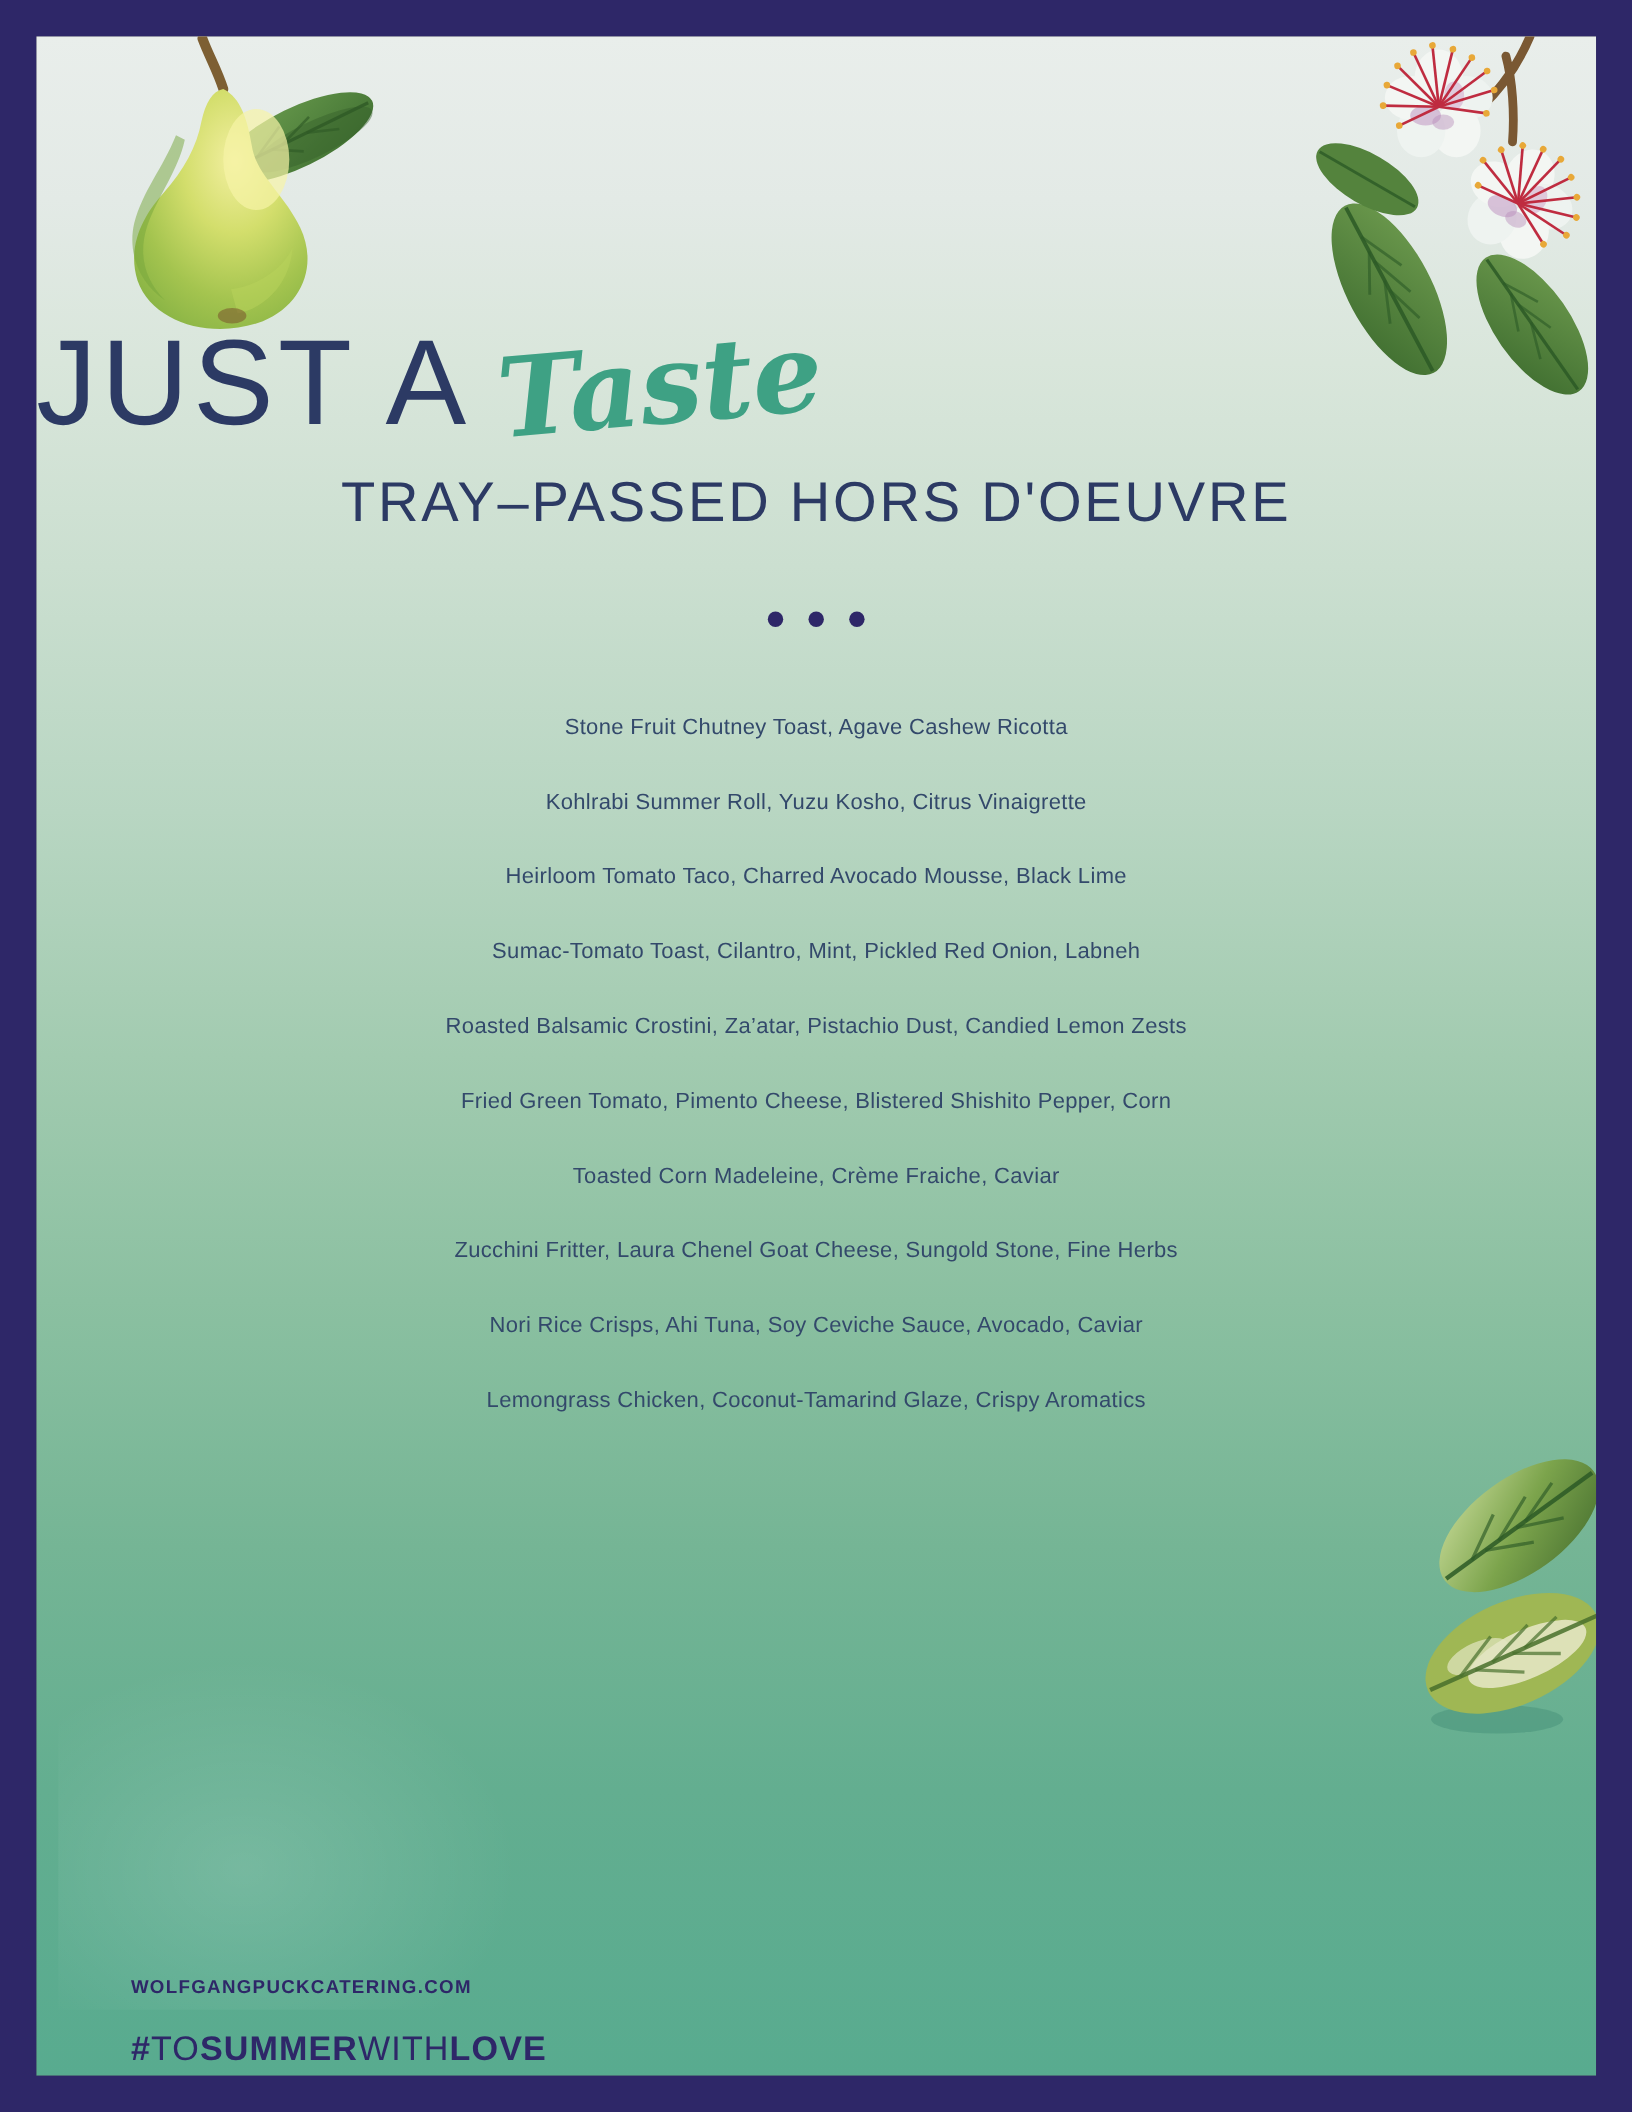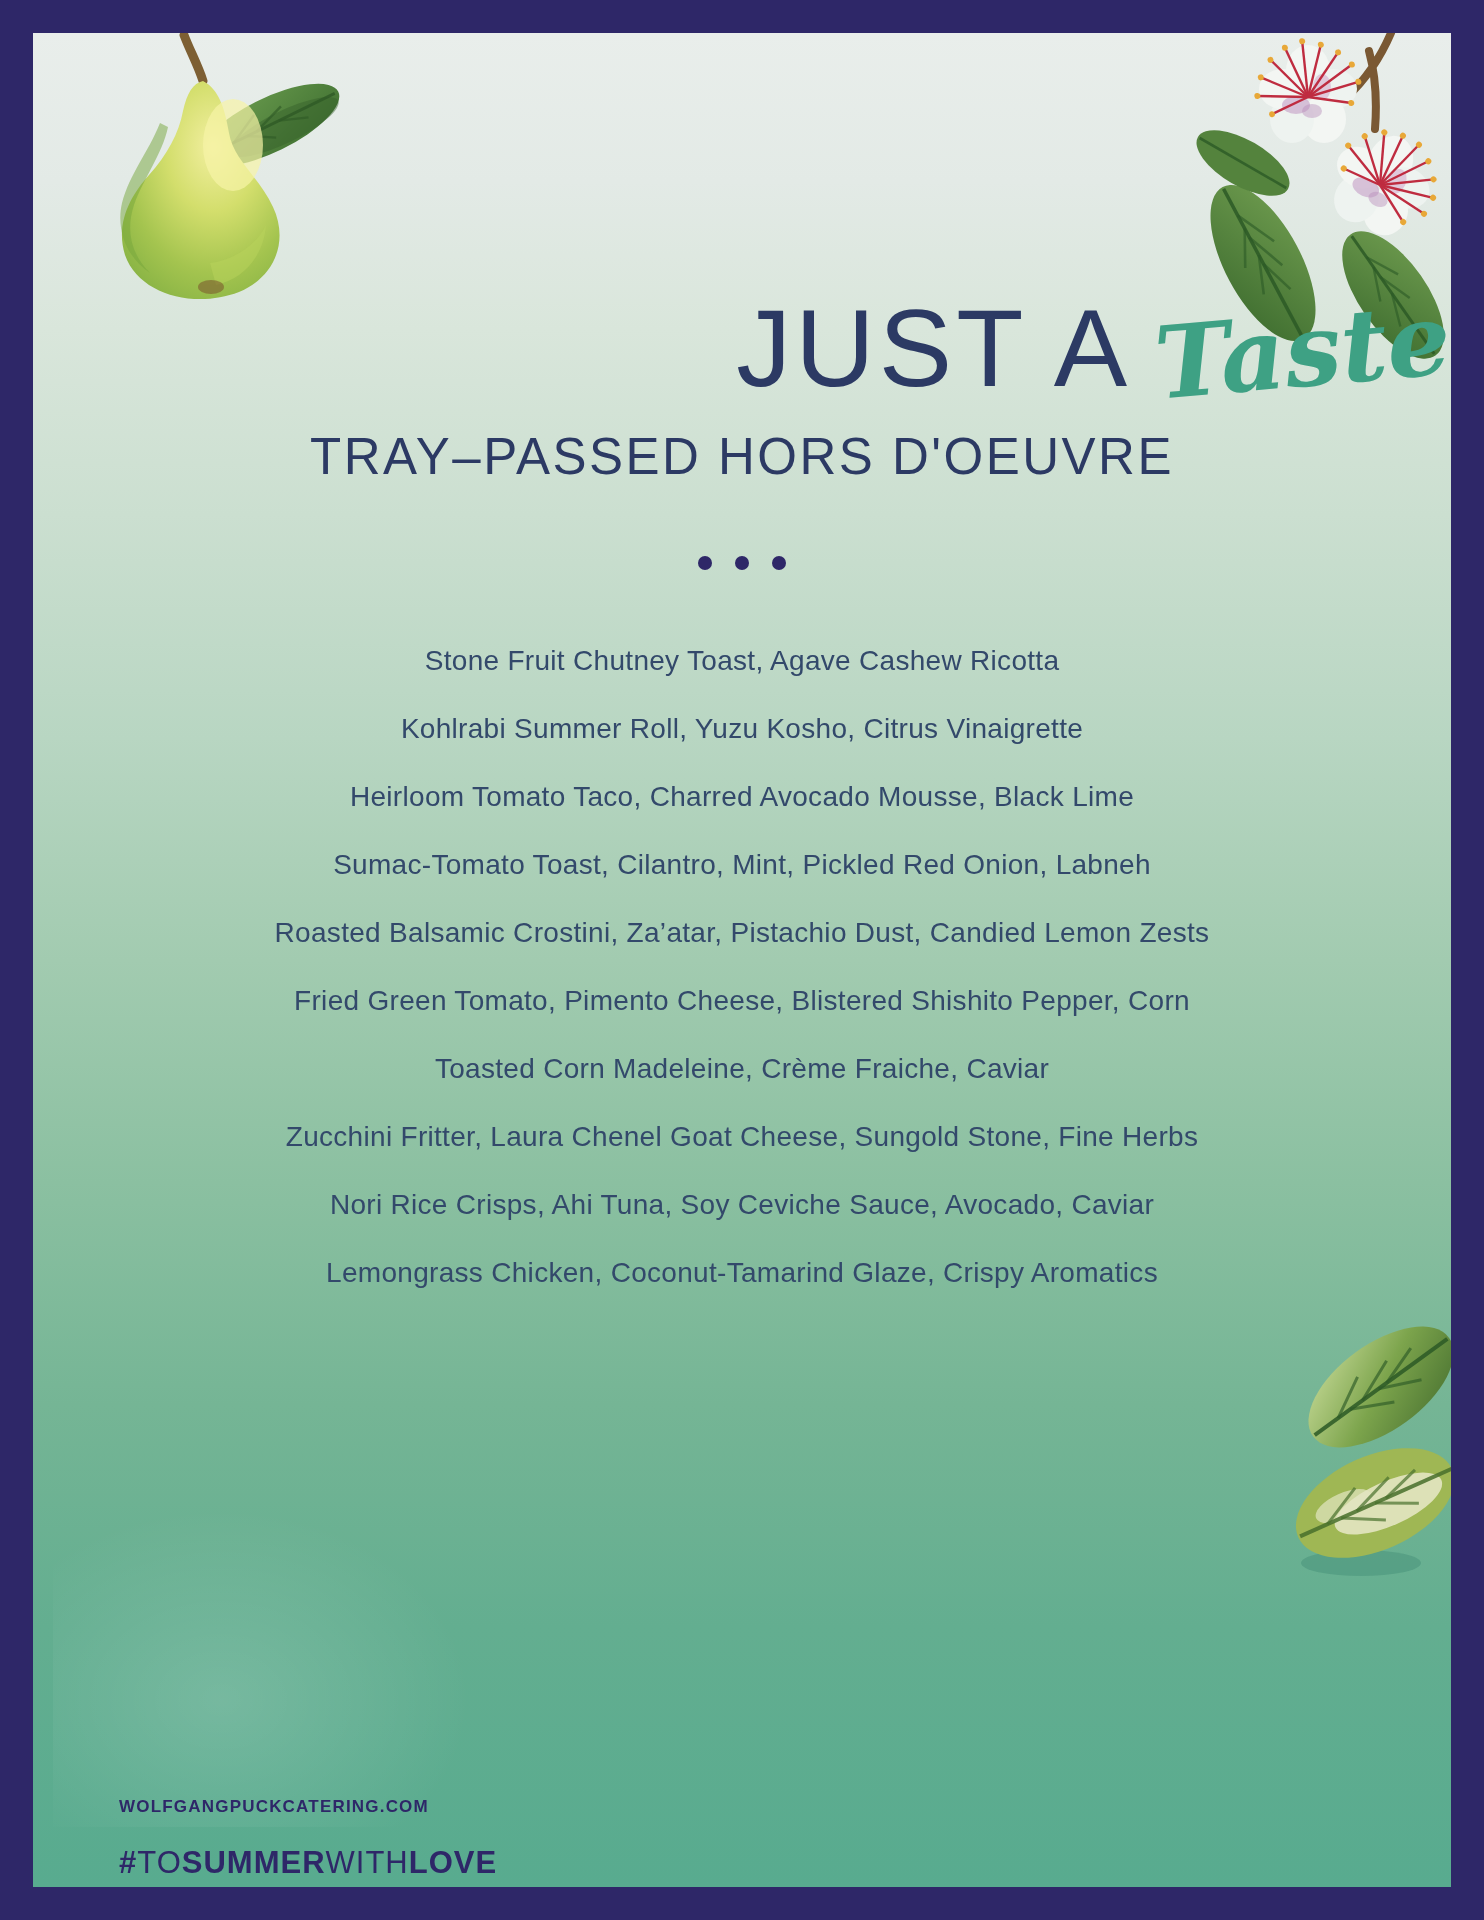--- a/index.html
+++ b/index.html
@@ -20,21 +20,21 @@
     background:radial-gradient(ellipse at 40% 60%, rgba(255,255,255,0.14), rgba(255,255,255,0) 70%);
     pointer-events:none;
   }
   .illus { position:absolute; }
   .illus-pear   { left:27px;  top:0px;    width:290px; height:290px; }
   .illus-flower { right:0px;  top:0px;    width:272px; height:362px; }
   .illus-leaves { right:0px;  top:1272px; width:168px; height:292px; }
 
   .title {
     position:absolute; left:0; top:260px; width:1418px;
-    display:flex; justify-content:flex-end; align-items:baseline;
+    display:flex; justify-content:flex-start; align-items:baseline;
     white-space:nowrap;
   }
   .title-main {
     font-size:110px; font-weight:300; letter-spacing:4px;
     color:#2c3a64; line-height:1;
   }
   .title-script {
     font-family:"DejaVu Serif", serif; font-style:italic; font-weight:bold;
     font-size:100px; color:#3ea184; line-height:1;
     margin-left:24px; transform:rotate(-5deg); display:inline-block;
@@ -49,21 +49,21 @@
     position:absolute; left:0; top:523px; width:1418px;
     display:flex; justify-content:center; gap:23px;
   }
   .dot { width:14px; height:14px; border-radius:50%; background:#2e2768; }
 
   .menu {
     position:absolute; left:0; top:616px; width:1418px;
     display:flex; flex-direction:column; align-items:center; gap:44px;
   }
   .menu-item {
-    font-size:28px; color:#33496b; letter-spacing:0.3px;
+    font-size:20px; color:#33496b; letter-spacing:0.3px;
     line-height:24px; white-space:nowrap;
   }
 
   .footer { position:absolute; left:86px; top:1762px; color:#2e2768; }
   .website { font-size:17px; font-weight:700; letter-spacing:1.2px; line-height:24px; }
   .hashtag { font-size:31px; letter-spacing:1px; margin-top:26px; line-height:36px; }
   .seg-b { font-weight:700; }
   .seg-r { font-weight:400; }
 </style>
 </head>

